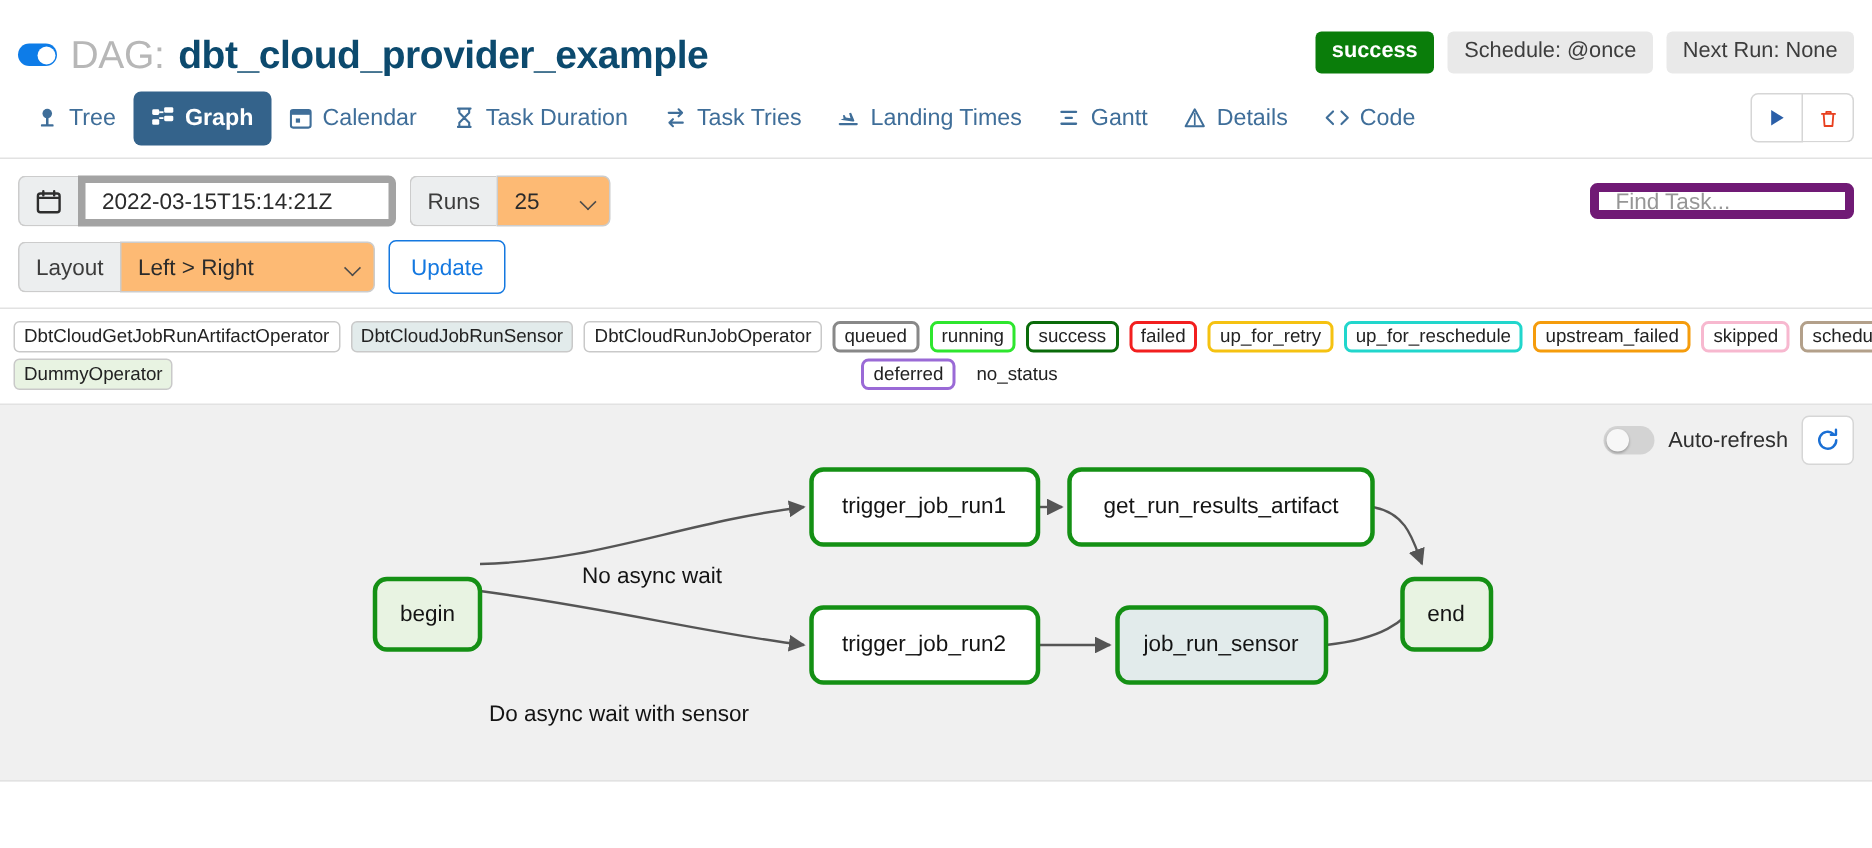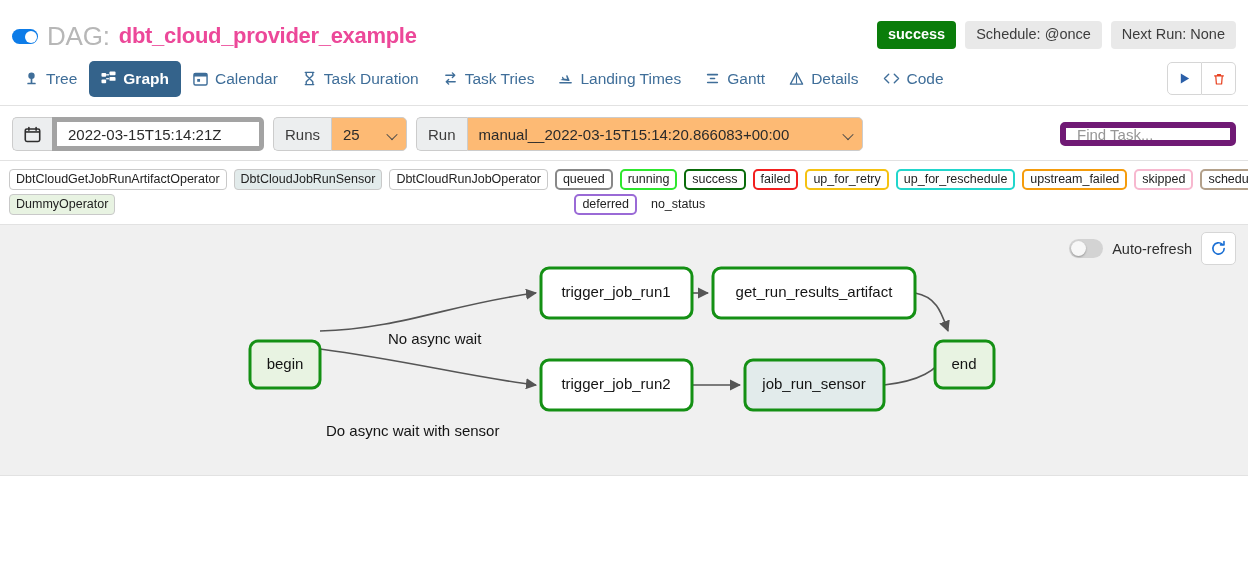--- a/index.html
+++ b/index.html
@@ -45,23 +45,23 @@
   }
   .dag-label {
     font-size: 26px;
     color: #b7b7b7;
     font-weight: 400;
     line-height: 36px;
     margin-right: 9px;
     letter-spacing: -0.2px;
   }
   .dag-name {
-    font-size: 22px;
+    font-size: 26px;
     font-weight: bold;
-    color: #ec4899;
+    color: #0c4a6e;
     line-height: 36px;
     letter-spacing: -0.3px;
   }
   .header-spacer { flex: 1 1 auto; }
   .badges {
     display: flex;
     align-items: center;
     gap: 9px;
     margin-top: 3px;
   }
@@ -478,28 +478,31 @@
           </svg>
       </div>
       <div class="ig-field rounded-r datefield">2022-03-15T15:14:21Z</div>
     </div>
 
     <div class="ig" style="margin-left:9px;">
       <div class="ig-addon left">Runs</div>
       <div class="ig-select rounded-r" style="width:76px;">25</div>
     </div>
 
-    <div class="ig" style="margin-left:9px;">
-      <div class="ig-addon left">Run</div>
-      <div class="ig-select rounded-r runfield">manual__2022-03-15T15:14:20.866083+00:00</div>
+
+    <div class="find-task">Find Task...</div>
+  </div>
+
+  <div class="form-row">
+    <div class="ig">
+      <div class="ig-addon left">Layout</div>
+      <div class="ig-select rounded-r layoutsel">Left &gt; Right</div>
     </div>
-
-    <div class="find-task">Find Task...</div>
-  </div>
-
+    <div class="btn-outline">Update</div>
+  </div>
 </div>
 
 <div class="legend">
   <div class="legend-row">
     <span class="op-pill" style="background:#ffffff">DbtCloudGetJobRunArtifactOperator</span>
     <span class="op-pill" style="background:#e2ebeb">DbtCloudJobRunSensor</span>
     <span class="op-pill" style="background:#ffffff">DbtCloudRunJobOperator</span>
     <span class="legend-gap"></span>
     <span class="st-pill" style="border-color:#888888">queued</span>
     <span class="st-pill" style="border-color:#2ee62e">running</span>

